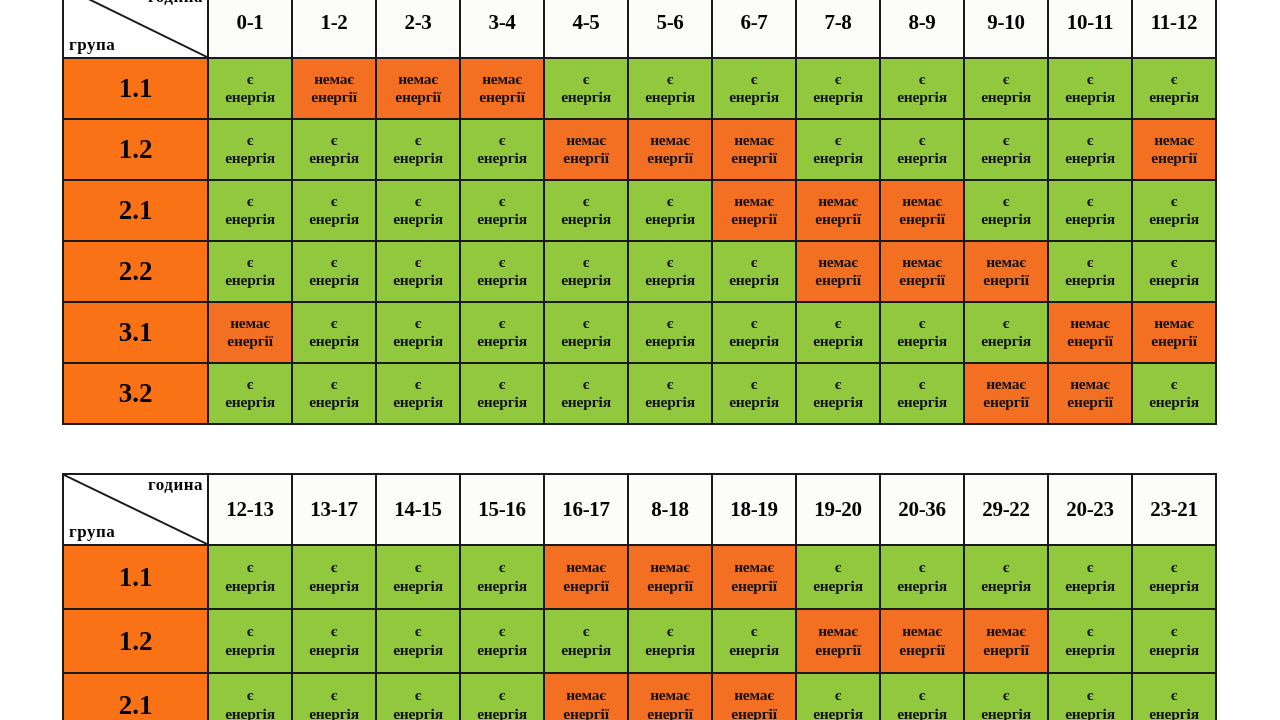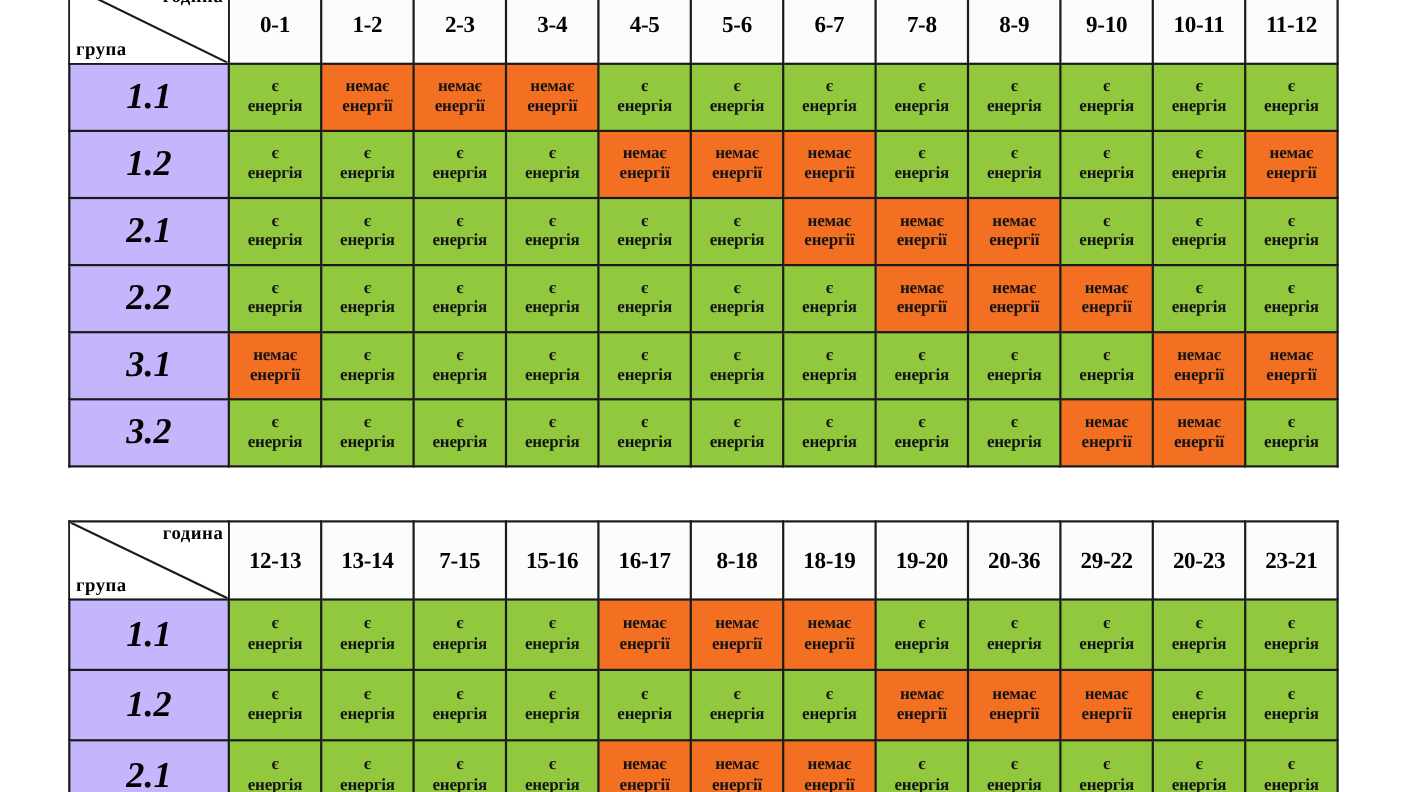--- a/index.html
+++ b/index.html
@@ -64,25 +64,24 @@
   .hour-head {
     width: 84px;
     font-size: 21px;
     background: #fcfcfa;
     color: #000;
     letter-spacing: -0.3px;
   }
 
   .group-cell {
     width: 145px;
-    font-size: 33px;
-    background: #c4b5fd;
+    font-size: 27px;
+    background: #f97316;
     color: #000;
     letter-spacing: 0px;
-    font-style: italic;
   }
 
   .state-cell {
     font-size: 15.5px;
     line-height: 1.18;
     color: #141414;
     padding: 2px 0 3px 0 !important;
     letter-spacing: -0.2px;
   }
   .state-cell .l1 { display: block; }
@@ -449,22 +448,22 @@
     <thead>
       <tr>
         <th class="corner">
           <svg class="diag" viewBox="0 0 145 71" preserveAspectRatio="none">
             <line x1="0" y1="0" x2="145" y2="71" stroke="#1a1a1a" stroke-width="2"></line>
           </svg>
           <span class="lbl-hour">година</span>
           <span class="lbl-group">група</span>
         </th>
       <th class="hour-head">12-13</th>
-          <th class="hour-head">13-14</th>
-          <th class="hour-head">7-15</th>
+          <th class="hour-head">13-17</th>
+          <th class="hour-head">14-15</th>
           <th class="hour-head">15-16</th>
           <th class="hour-head">16-17</th>
           <th class="hour-head">8-18</th>
           <th class="hour-head">18-19</th>
           <th class="hour-head">19-20</th>
           <th class="hour-head">20-36</th>
           <th class="hour-head">29-22</th>
           <th class="hour-head">20-23</th>
           <th class="hour-head">23-21</th>
         </tr>

